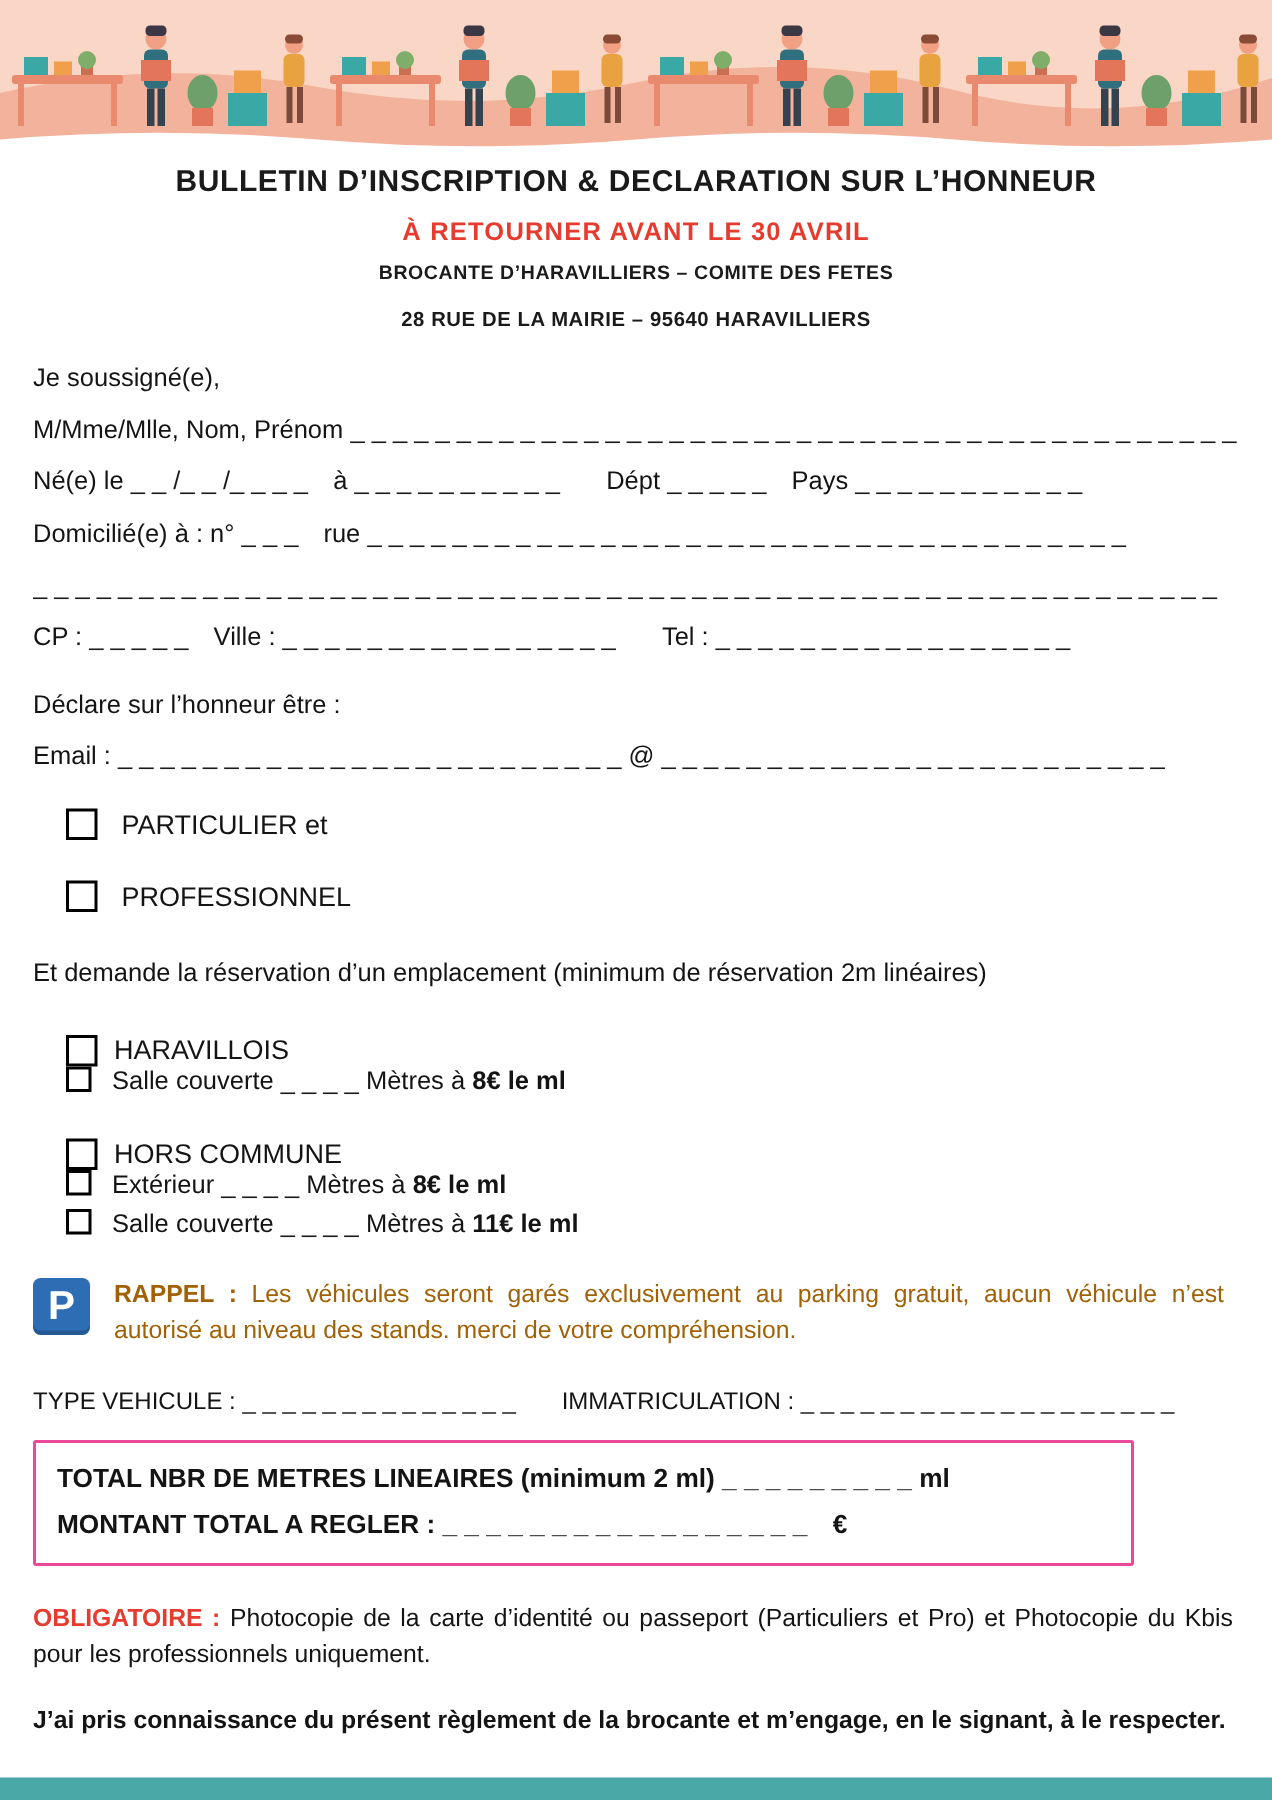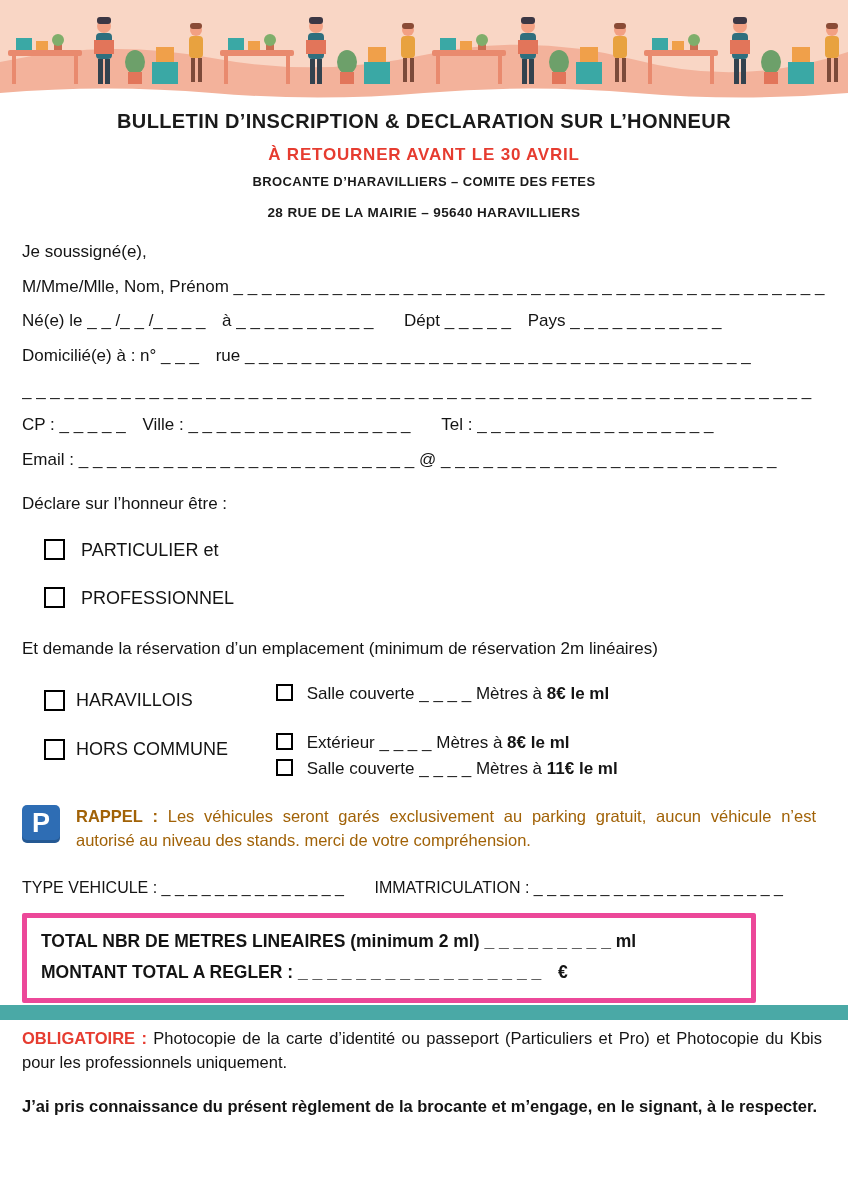--- a/index.html
+++ b/index.html
@@ -4,21 +4,21 @@
 <style>
   * { margin: 0; padding: 0; box-sizing: border-box; }
   html, body { background: #ffffff; }
   body {
     width: 848px; height: 1200px;
     font-family: "Liberation Sans", sans-serif;
     color: #141414;
     position: relative;
     overflow: hidden;
   }
-  .page { position: relative; width: 848px; height: 1020px; background: #fff; }
+  .page { position: relative; width: 848px; height: 1200px; background: #fff; }
 
   
   .banner { display: block; width: 848px; height: 100px; }
 
   
   .header-block { text-align: center; }
   .title { font-size: 20px; font-weight: bold; letter-spacing: .4px; margin-top: 10px; color: #1a1a1a; }
   .deadline { font-size: 17px; font-weight: bold; letter-spacing: .8px; margin-top: 12px; color: #e63c30; }
   .org { font-size: 13px; font-weight: bold; letter-spacing: .4px; margin-top: 9px; color: #1a1a1a; }
   .addr { font-size: 13.5px; font-weight: bold; letter-spacing: .4px; margin-top: 16px; color: #1a1a1a; }
@@ -43,21 +43,21 @@
 
   .bullets { margin: 8px 0 0 68px; list-style: none; }
   .bullets li {
     position: relative; padding-left: 18px; margin-top: 8px;
     font-size: 16.5px; line-height: 1.35; text-align: justify;
     white-space: normal; max-width: 700px;
   }
   .bullets li::before { content: "•"; position: absolute; left: 0; top: 0; font-size: 18px; }
 
   
-  .res-row { display: flex; align-items: flex-start; margin-top: 22px; }
+  .res-row { display: flex; align-items: flex-start; margin-top: 22px; flex-direction: column; }
   .res-left { width: 232px; display: flex; align-items: center; padding-top: 6px; font-size: 18px; }
   .res-opts { flex: 1; }
   .opt { margin-top: 6px; white-space: nowrap; font-size: 17px; }
   .opt:first-child { margin-top: 0; }
   .opt b { font-weight: bold; }
 
   
   .rappel { display: flex; align-items: flex-start; margin-top: 26px; }
   .parking {
     width: 38px; height: 38px; border-radius: 5px;
@@ -70,21 +70,21 @@
     color: #a16207; font-size: 16.5px; line-height: 1.45;
     text-align: justify; max-width: 740px;
   }
   .rappel-text .lead { font-weight: bold; }
 
   .vehicle-line { margin-top: 26px; font-size: 16px; white-space: nowrap; overflow: hidden; }
 
   
   .total-box {
     margin-top: 16px; margin-right: 70px;
-    border: 5px solid #ec4899; border-radius: 2px;
+    border: 2px solid #ec4899; border-radius: 2px;
     padding: 13px 14px 15px 14px;
     font-weight: bold; font-size: 17.5px;
   }
   .total-box .tline { white-space: nowrap; overflow: hidden; }
   .total-box .tline + .tline { margin-top: 10px; }
 
   .obligatoire {
     margin-top: 24px; font-size: 16.5px; line-height: 1.45;
     text-align: justify; max-width: 800px; white-space: normal;
   }
@@ -183,29 +183,29 @@
 
     <div class="line">
       <span>CP :</span>
       <span class="blank">_ _ _ _ _</span>
       <span class="gap-m">Ville :</span>
       <span class="blank">_ _ _ _ _ _ _ _ _ _ _ _ _ _ _ _</span>
       <span class="gap-l">Tel :</span>
       <span class="blank">_ _ _ _ _ _ _ _ _ _ _ _ _ _ _ _ _</span>
     </div>
 
+    <div class="line section-gap">
+      <span>Déclare sur l’honneur être :</span>
+    </div>
+
     <div class="line">
       <span>Email :</span>
       <span class="blank">_ _ _ _ _ _ _ _ _ _ _ _ _ _ _ _ _ _ _ _ _ _ _ _</span>
       <span>@</span>
       <span class="blank">_ _ _ _ _ _ _ _ _ _ _ _ _ _ _ _ _ _ _ _ _ _ _ _</span>
-    </div>
-
-    <div class="line section-gap">
-      <span>Déclare sur l’honneur être :</span>
     </div>
 
     <div class="line indent1 section-gap" style="font-size:18px;">
       <span class="cb lg"></span>
       <span>PARTICULIER et</span>
     </div>
 
 
     <div class="line indent1" style="font-size:18px; margin-top:22px;">
       <span class="cb lg"></span>

